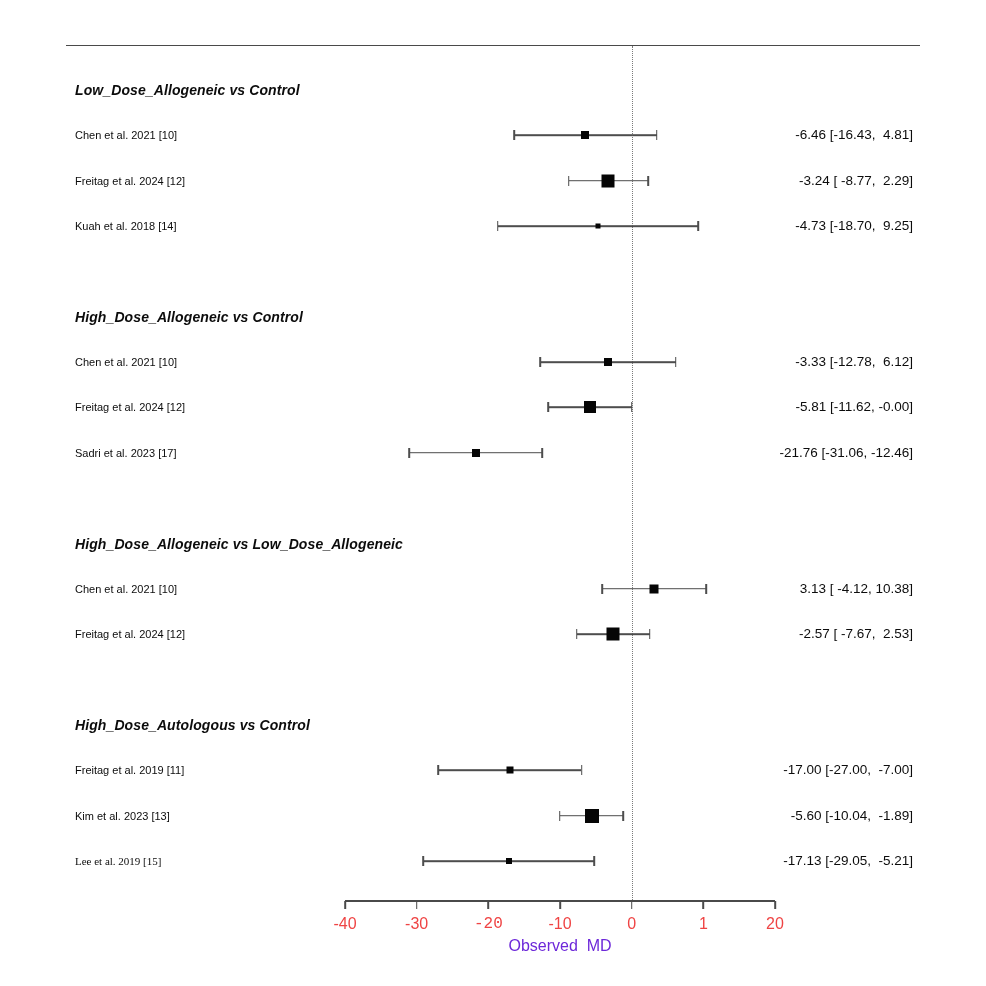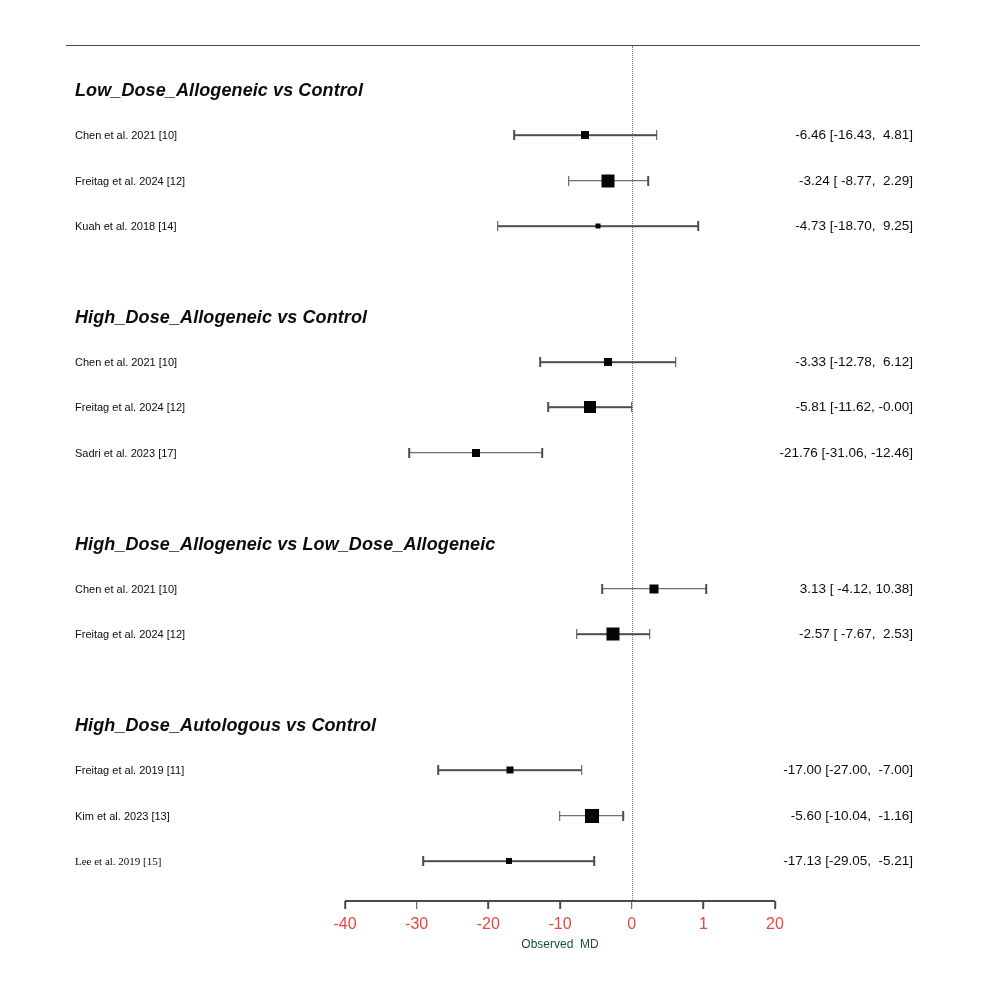--- a/index.html
+++ b/index.html
@@ -17,21 +17,21 @@
   }
   .zero-line{
     position:absolute;top:46px;bottom:86px;width:0;
     border-left:1px dotted #7a7a7a;
   }
   .row-label{
     position:absolute;left:75px;transform:translateY(-50%);
     font-size:11px;line-height:1;white-space:pre;color:#0c0c0c;
   }
   .group-header{
-    font-weight:bold;font-style:italic;font-size:18px;letter-spacing:.1px;
+    font-weight:bold;font-style:italic;font-size:14px;letter-spacing:.1px;
   }
   .est-text{
     position:absolute;right:73px;transform:translateY(-50%);
     font-size:13.5px;line-height:1;white-space:pre;color:#0c0c0c;
     text-align:right;
   }
   .whisker{
     position:absolute;height:1.6px;background:#4d4d4d;transform:translateY(-50%);
   }
   .cap{
@@ -45,21 +45,21 @@
   }
   .tick{
     position:absolute;width:1.6px;height:8px;background:#4a4a4a;transform:translateX(-50%);
   }
   .tick-label{
     position:absolute;transform:translate(-50%,0);
     font-size:16px;color:#ef4444;white-space:pre;
   }
   .axis-title{
     position:absolute;transform:translate(-50%,0);
-    font-size:12px;color:#14532d;white-space:pre;
+    font-size:16px;color:#6d28d9;white-space:pre;
   }
 </style>
 </head>
 <body>
 
 <div id="canvas">
   <div class="top-rule"></div>
   <div class="zero-line" id="zero-line" style="left: 631.667px;"></div>
   <div id="rows">
       <div class="row-label group-header" style="top: 90px;">Low_Dose_Allogeneic vs Control</div>
@@ -118,37 +118,37 @@
       <div class="whisker" style="left: 438.167px; width: 143.333px; top: 770.25px;"></div>
       <div class="cap" style="left: 438.167px; top: 770.25px;"></div>
       <div class="cap" style="left: 581.5px; top: 770.25px;"></div>
       <div class="marker" style="left: 509.833px; top: 770.25px; width: 7px; height: 7px;"></div>
       <div class="est-text" style="top: 770.25px;">-17.00 [-27.00,  -7.00]</div>
       <div class="row-label" style="top: 815.6px;">Kim et al. 2023 [13]</div>
       <div class="whisker" style="left: 559.713px; width: 63.64px; top: 815.6px;"></div>
       <div class="cap" style="left: 559.713px; top: 815.6px;"></div>
       <div class="cap" style="left: 623.353px; top: 815.6px;"></div>
       <div class="marker" style="left: 591.533px; top: 815.6px; width: 14px; height: 14px;"></div>
-      <div class="est-text" style="top: 815.6px;">-5.60 [-10.04,  -1.16]</div>
+      <div class="est-text" style="top: 815.6px;">-5.60 [-10.04,  -1.89]</div>
       <div class="row-label" style="top: 860.95px; font-family: Liberation Serif, serif;">Lee et al. 2019 [15]</div>
       <div class="whisker" style="left: 423.475px; width: 170.853px; top: 860.95px;"></div>
       <div class="cap" style="left: 423.475px; top: 860.95px;"></div>
       <div class="cap" style="left: 594.328px; top: 860.95px;"></div>
       <div class="marker" style="left: 508.902px; top: 860.95px; width: 6px; height: 6px;"></div>
       <div class="est-text" style="top: 860.95px;">-17.13 [-29.05,  -5.21]</div>
     </div>
   <div id="axis">
     <div class="axis-line" id="axis-line" style="left: 345px; width: 430px; top: 900px;"></div>
     <div id="ticks">
         <div class="tick" style="left: 345px; top: 901px;"></div>
         <div class="tick-label" style="left: 345px; top: 915px;">-40</div>
         <div class="tick" style="left: 416.667px; top: 901px;"></div>
         <div class="tick-label" style="left: 416.667px; top: 915px;">-30</div>
         <div class="tick" style="left: 488.333px; top: 901px;"></div>
-        <div class="tick-label" style="left: 488.333px; top: 915px;">-20</div>
+        <div class="tick-label" style="left: 488.333px; top: 915px; font-family: Liberation Mono, monospace;">-20</div>
         <div class="tick" style="left: 560px; top: 901px;"></div>
         <div class="tick-label" style="left: 560px; top: 915px;">-10</div>
         <div class="tick" style="left: 631.667px; top: 901px;"></div>
         <div class="tick-label" style="left: 631.667px; top: 915px;">0</div>
         <div class="tick" style="left: 703.333px; top: 901px;"></div>
         <div class="tick-label" style="left: 703.333px; top: 915px;">1</div>
         <div class="tick" style="left: 775px; top: 901px;"></div>
         <div class="tick-label" style="left: 775px; top: 915px;">20</div>
       </div>
     <div class="axis-title" id="axis-title" style="left: 560px; top: 937px;">Observed  MD</div>

